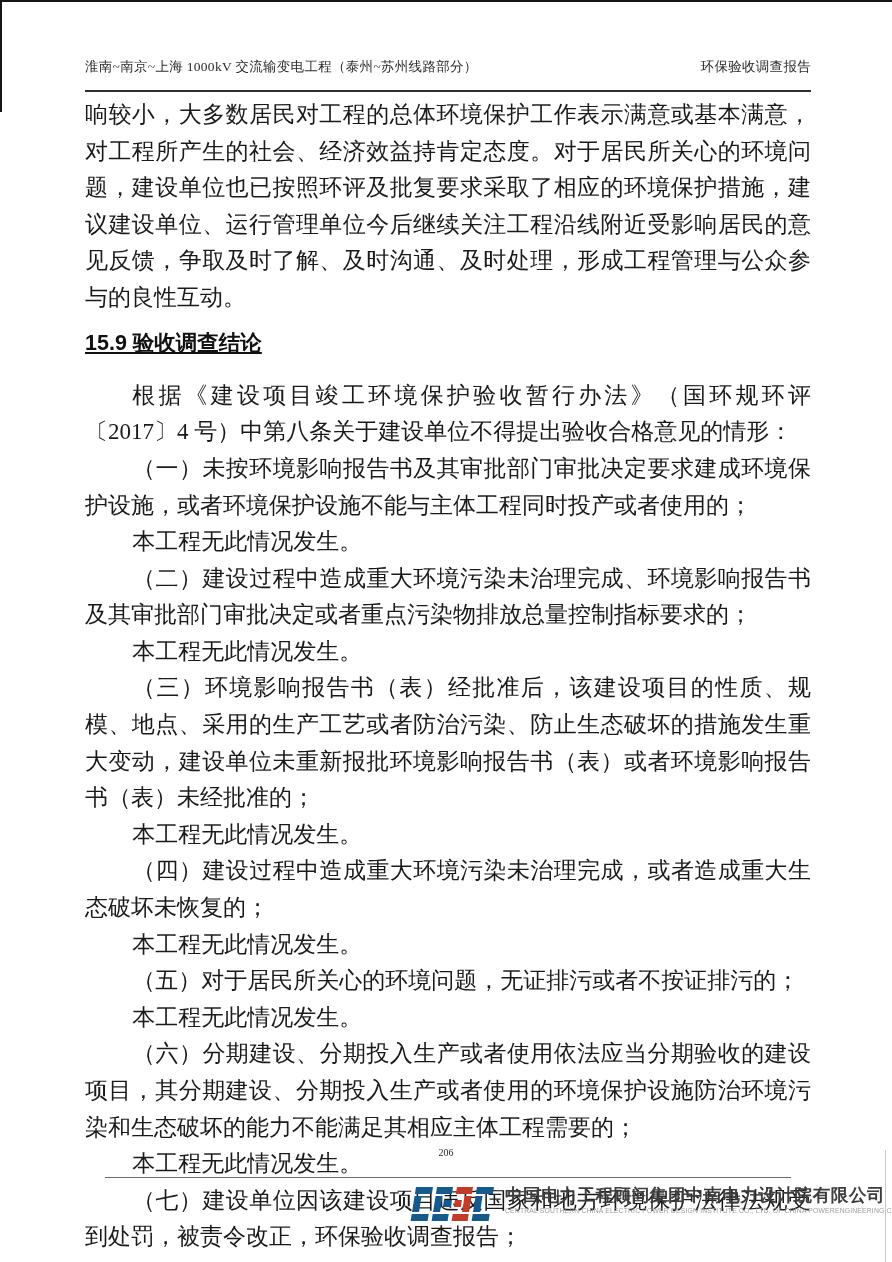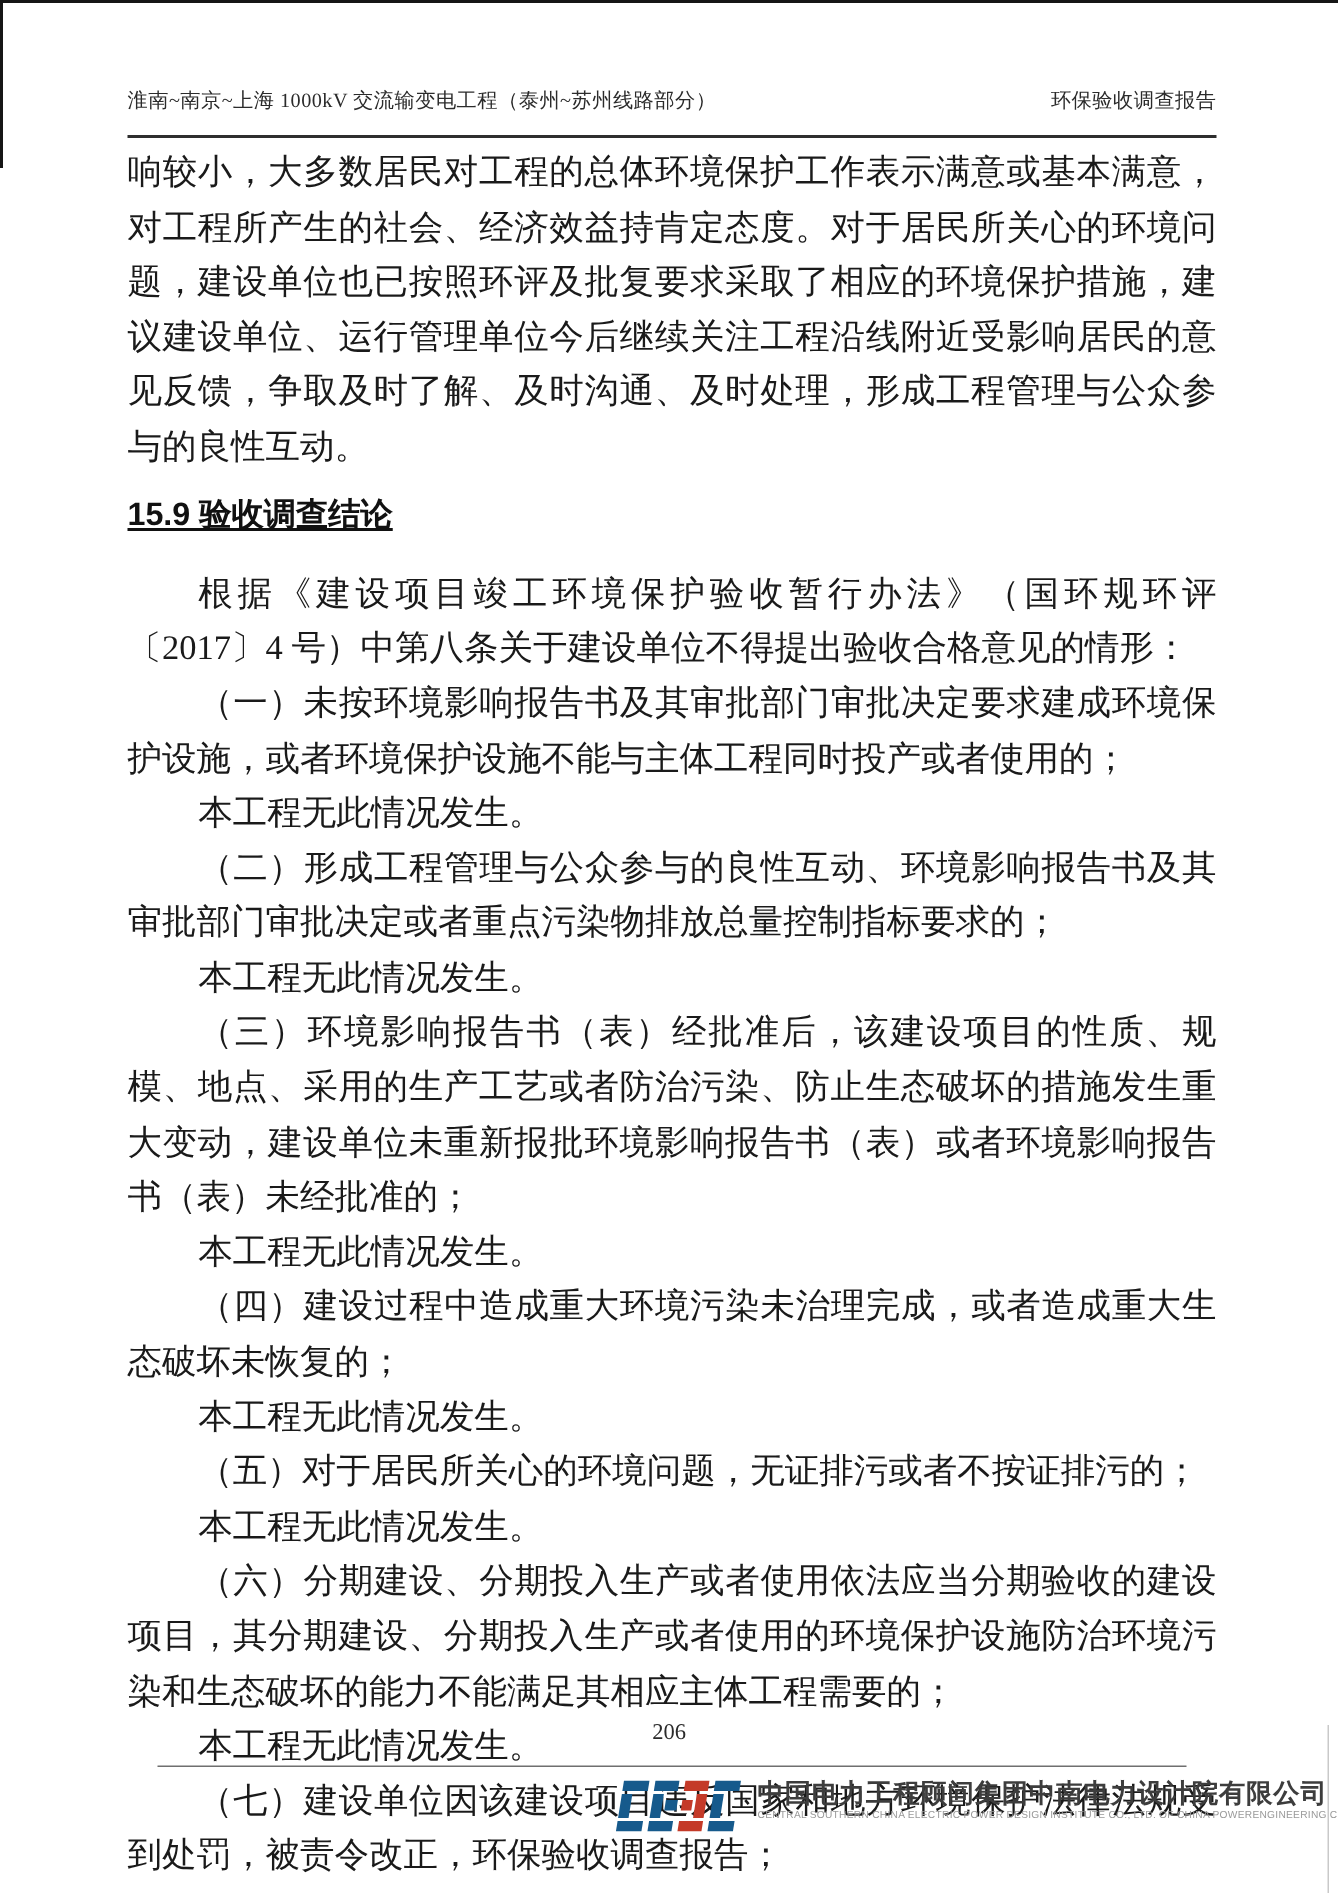--- a/index.html
+++ b/index.html
@@ -23,21 +23,21 @@
   .main p{margin:0;font-size:23px;line-height:36.6px;text-align:justify;text-justify:inter-ideograph;}
   .main p.indent{text-indent:2.05em;}
   .section-heading{
     font-family:"Liberation Sans","DejaVu Sans",sans-serif;
     font-size:21.5px;font-weight:700;color:#111;
     margin:11px 0 19px 0;line-height:1.45;text-decoration:underline;
   }
 
   .page-number{
     position:absolute;top:1147px;left:0;width:892px;text-align:center;
-    font-size:15px;color:#2b2b2b;
+    font-size:10px;color:#2b2b2b;
   }
   .footer-rule{position:absolute;left:105px;top:1177px;width:686px;border-top:1.6px solid #6f6f6f;}
 
   .footer-logo{
     position:absolute;left:410px;top:1185px;display:flex;align-items:flex-start;gap:9px;
     font-family:"Liberation Sans","DejaVu Sans",sans-serif;
   }
   .logo-mark{display:block;margin-top:2px;}
   .logo-text-col{display:flex;flex-direction:column;}
   .company-cn{
@@ -62,21 +62,21 @@
     <span>环保验收调查报告</span>
   </div>
   <div class="header-rule"></div>
 
   <div class="main">
     <p>响较小，大多数居民对工程的总体环境保护工作表示满意或基本满意，对工程所产生的社会、经济效益持肯定态度。对于居民所关心的环境问题，建设单位也已按照环评及批复要求采取了相应的环境保护措施，建议建设单位、运行管理单位今后继续关注工程沿线附近受影响居民的意见反馈，争取及时了解、及时沟通、及时处理，形成工程管理与公众参与的良性互动。</p>
     <h2 class="section-heading">15.9 验收调查结论</h2>
     <p class="indent">根据《建设项目竣工环境保护验收暂行办法》（国环规环评〔2017〕4 号）中第八条关于建设单位不得提出验收合格意见的情形：</p>
     <p class="indent">（一）未按环境影响报告书及其审批部门审批决定要求建成环境保护设施，或者环境保护设施不能与主体工程同时投产或者使用的；</p>
     <p class="indent">本工程无此情况发生。</p>
-    <p class="indent">（二）形成工程管理与公众参与的良性互动、环境影响报告书及其审批部门审批决定或者重点污染物排放总量控制指标要求的；</p>
+    <p class="indent">（二）建设过程中造成重大环境污染未治理完成、环境影响报告书及其审批部门审批决定或者重点污染物排放总量控制指标要求的；</p>
     <p class="indent">本工程无此情况发生。</p>
     <p class="indent">（三）环境影响报告书（表）经批准后，该建设项目的性质、规模、地点、采用的生产工艺或者防治污染、防止生态破坏的措施发生重大变动，建设单位未重新报批环境影响报告书（表）或者环境影响报告书（表）未经批准的；</p>
     <p class="indent">本工程无此情况发生。</p>
     <p class="indent">（四）建设过程中造成重大环境污染未治理完成，或者造成重大生态破坏未恢复的；</p>
     <p class="indent">本工程无此情况发生。</p>
     <p class="indent">（五）对于居民所关心的环境问题，无证排污或者不按证排污的；</p>
     <p class="indent">本工程无此情况发生。</p>
     <p class="indent">（六）分期建设、分期投入生产或者使用依法应当分期验收的建设项目，其分期建设、分期投入生产或者使用的环境保护设施防治环境污染和生态破坏的能力不能满足其相应主体工程需要的；</p>
     <p class="indent">本工程无此情况发生。</p>
     <p class="indent">（七）建设单位因该建设项目违反国家和地方环境保护法律法规受到处罚，被责令改正，环保验收调查报告；</p>

